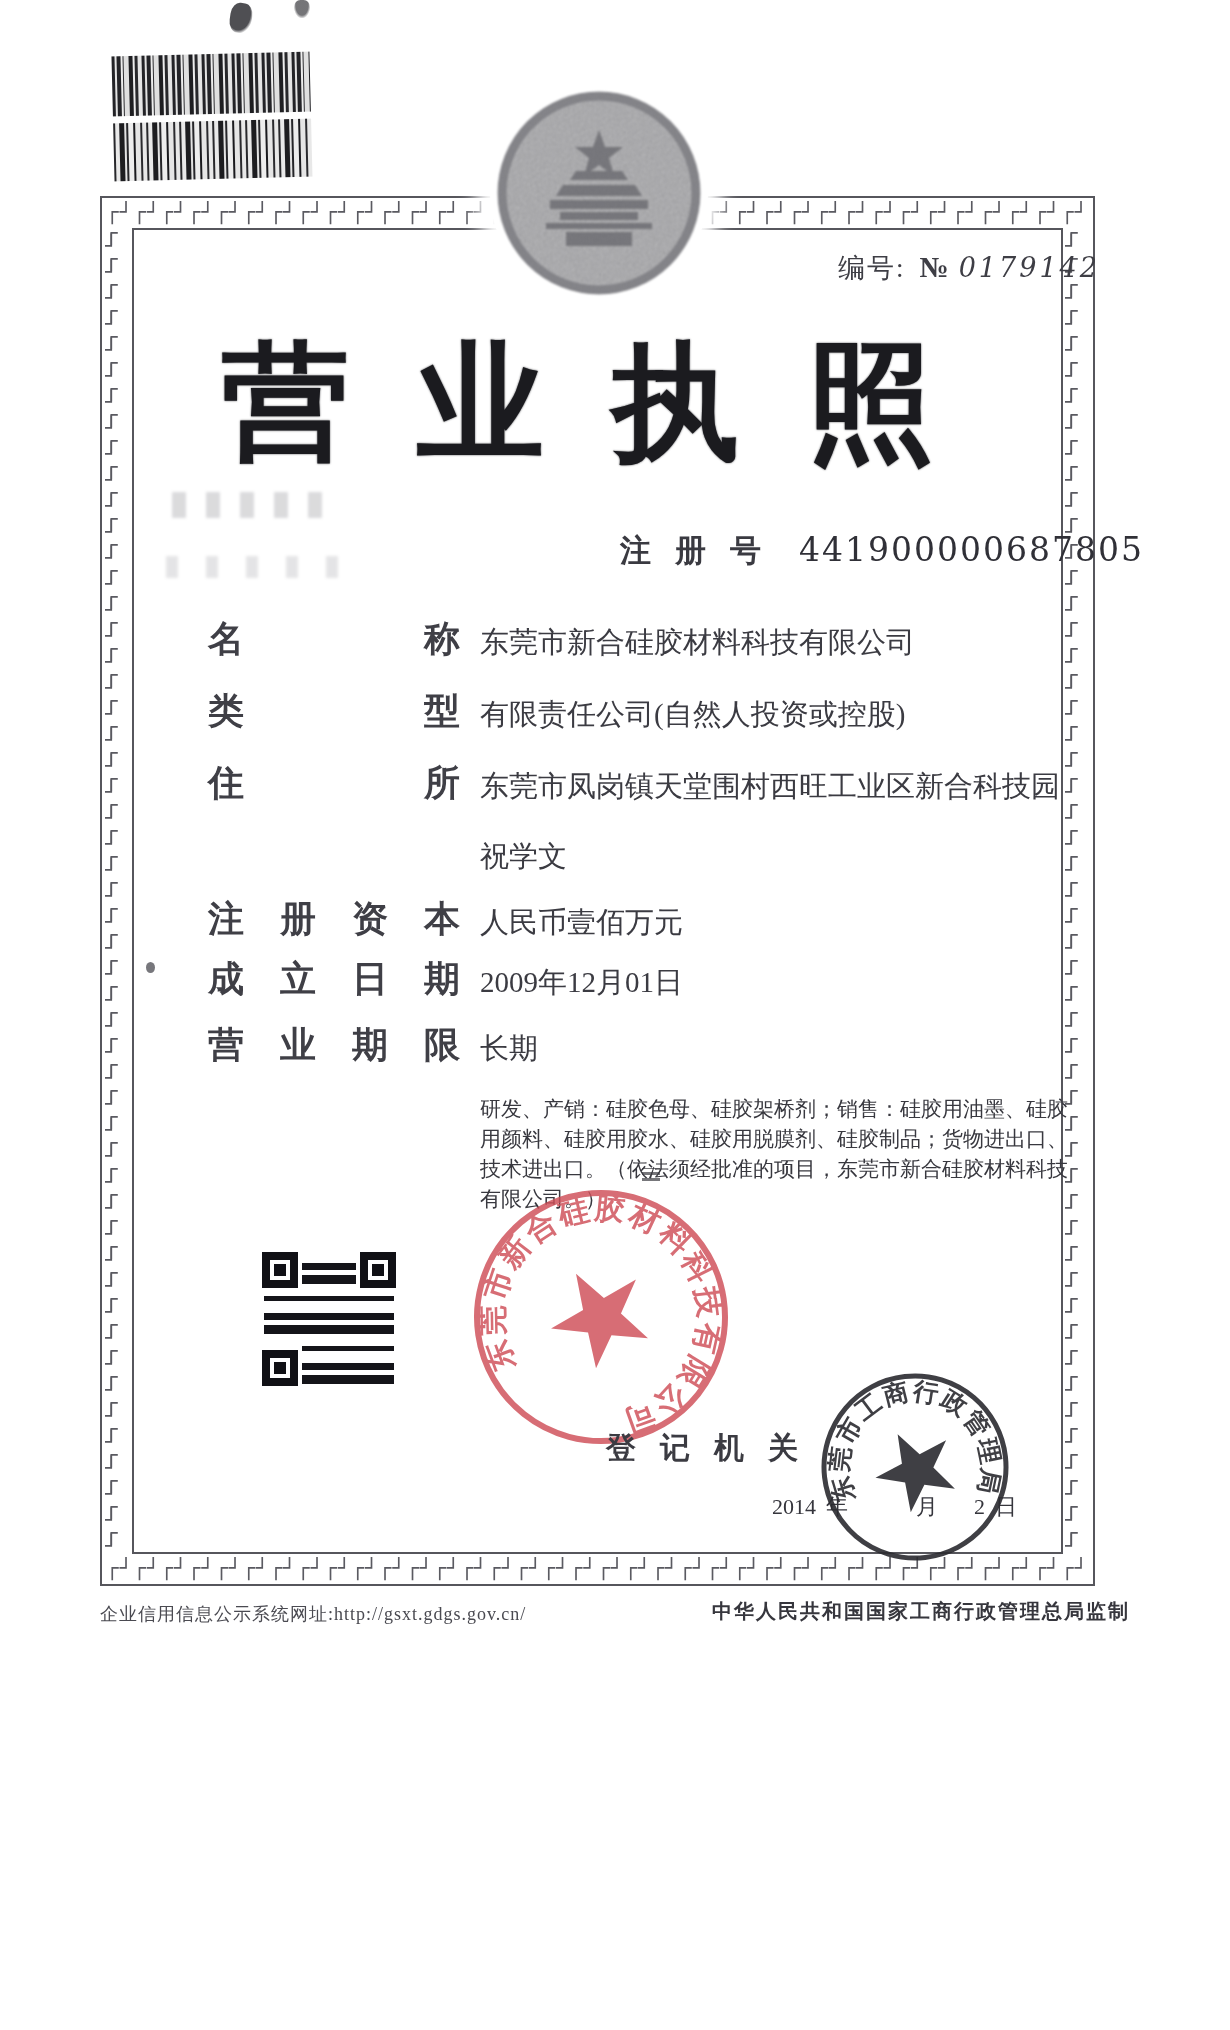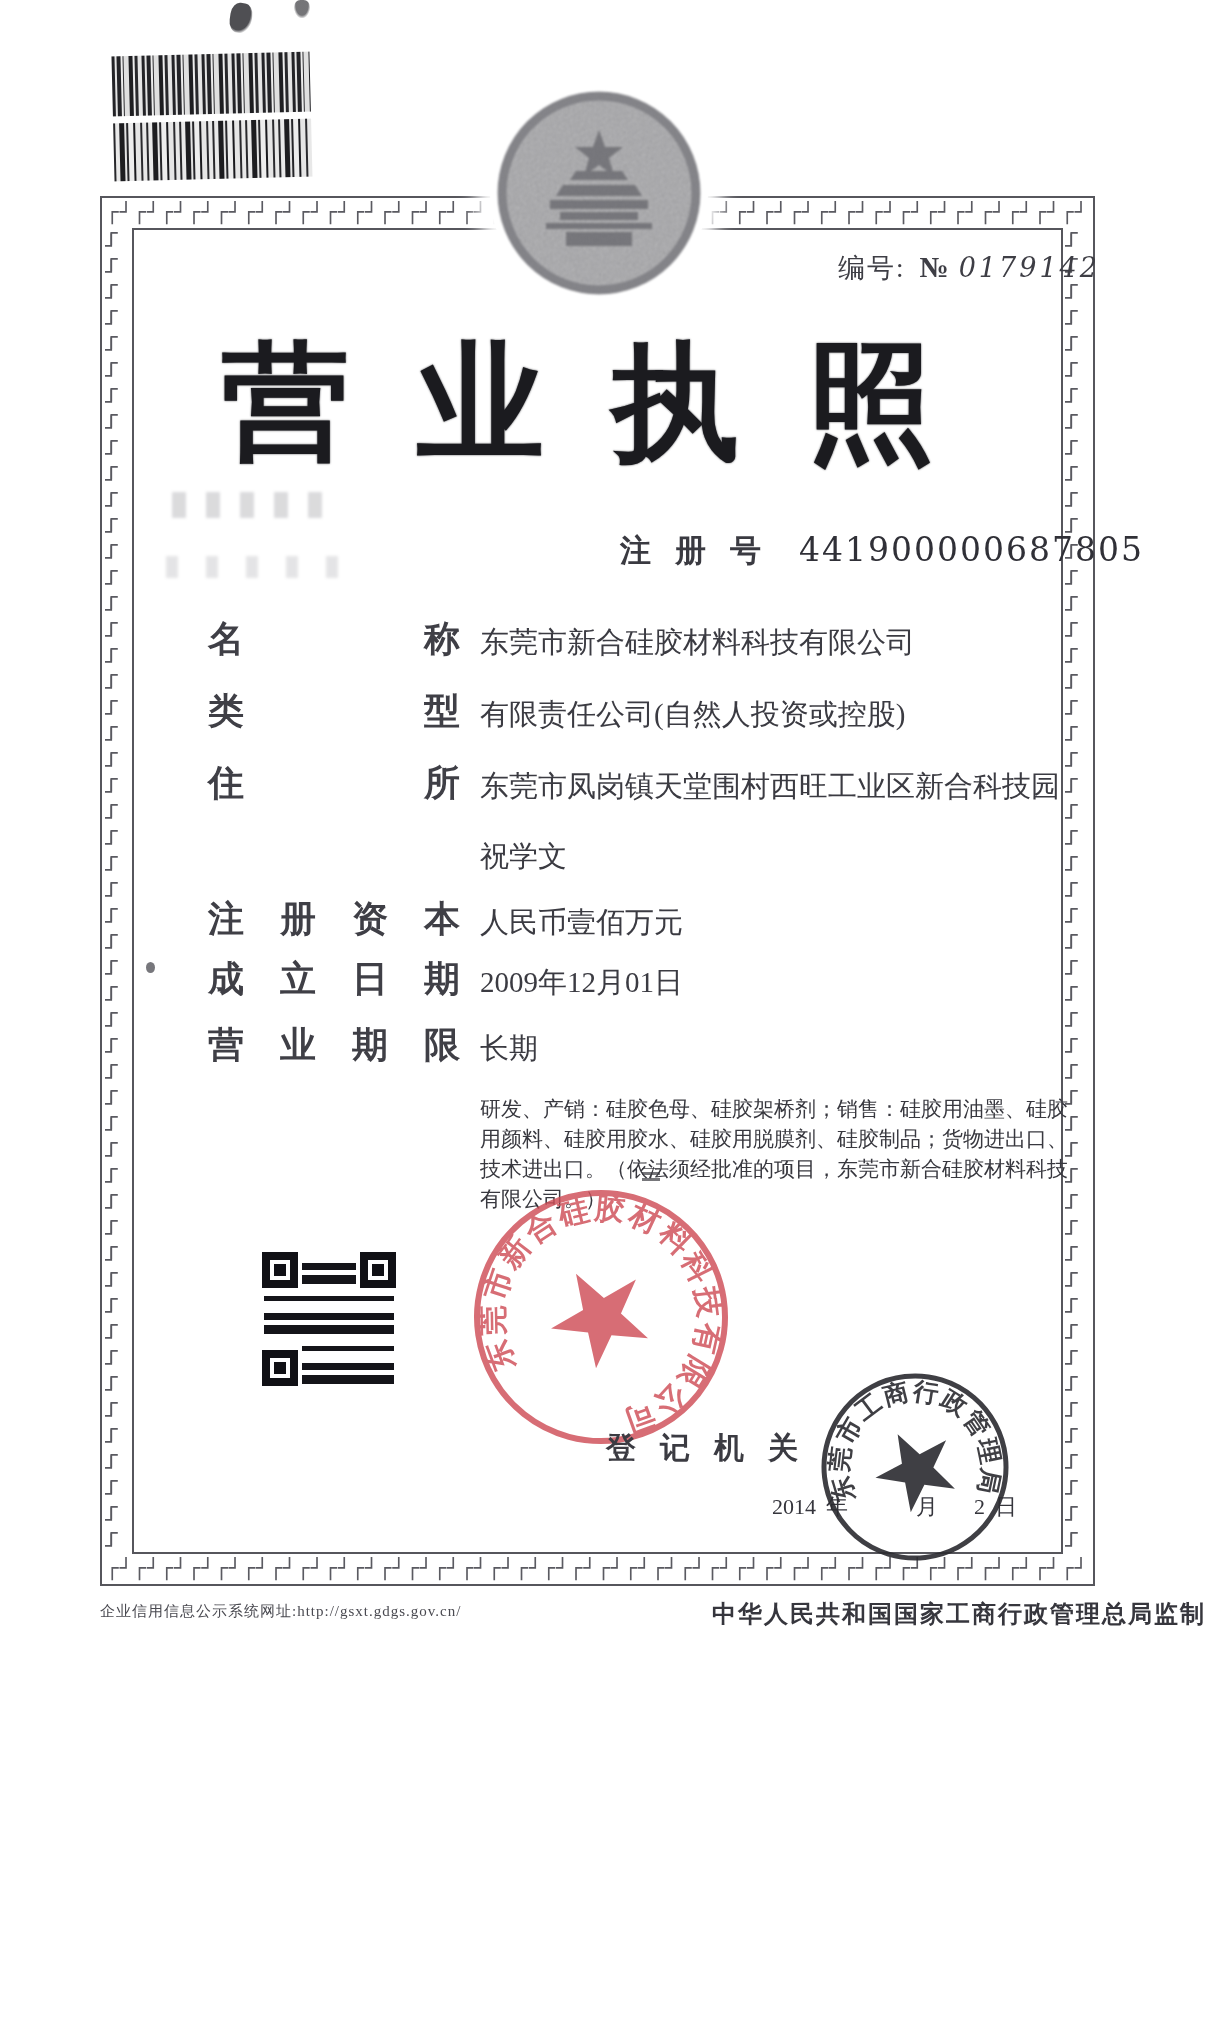--- a/index.html
+++ b/index.html
@@ -77,22 +77,22 @@
 
   
   .registrar { left:606px; top:1428px; font-size:30px; letter-spacing:24px;
                color:#3b3b42; font-weight:600; z-index:1; }
   .datey { left:772px; top:1492px; font-size:22px; color:#35353c; z-index:1; }
   .datey span { margin-right:10px; }
   .datey .gap-m { margin-left:58px; }
   .datey .gap-d { margin-left:26px; }
 
   
-  .foot-l { left:100px; top:1602px; font-size:15px; color:#4a4a51; letter-spacing:1px; }
-  .foot-r { left:712px; top:1598px; font-size:24px; color:#36363d; letter-spacing:2px;
+  .foot-l { left:100px; top:1602px; font-size:18px; color:#4a4a51; letter-spacing:1px; }
+  .foot-r { left:712px; top:1598px; font-size:20px; color:#36363d; letter-spacing:2px;
             font-weight:600; }
 
   
   .smudge { background:#2d2d32; border-radius:40%; }
   .sm1 { left:230px; top:3px; width:22px; height:30px; opacity:.8; transform:rotate(8deg);
          background:radial-gradient(ellipse at 40% 40%, #232328 60%, transparent 75%); }
   .sm2 { left:294px; top:0; width:16px; height:18px; opacity:.65;
          background:radial-gradient(ellipse at 50% 30%, #2a2a2f 55%, transparent 75%); }
   .ghost { filter:blur(1.5px); }
   .g1 { left:172px; top:492px; width:150px; height:26px; opacity:.28;

